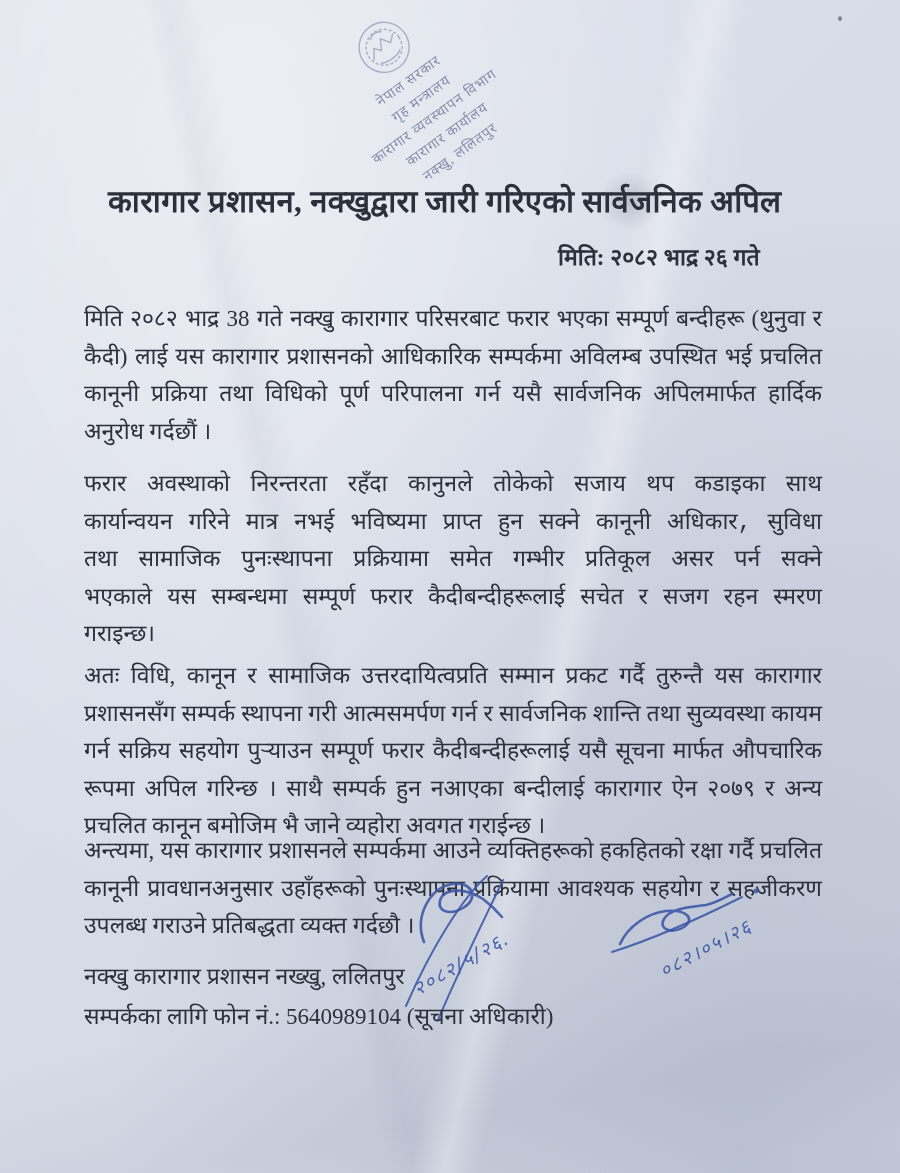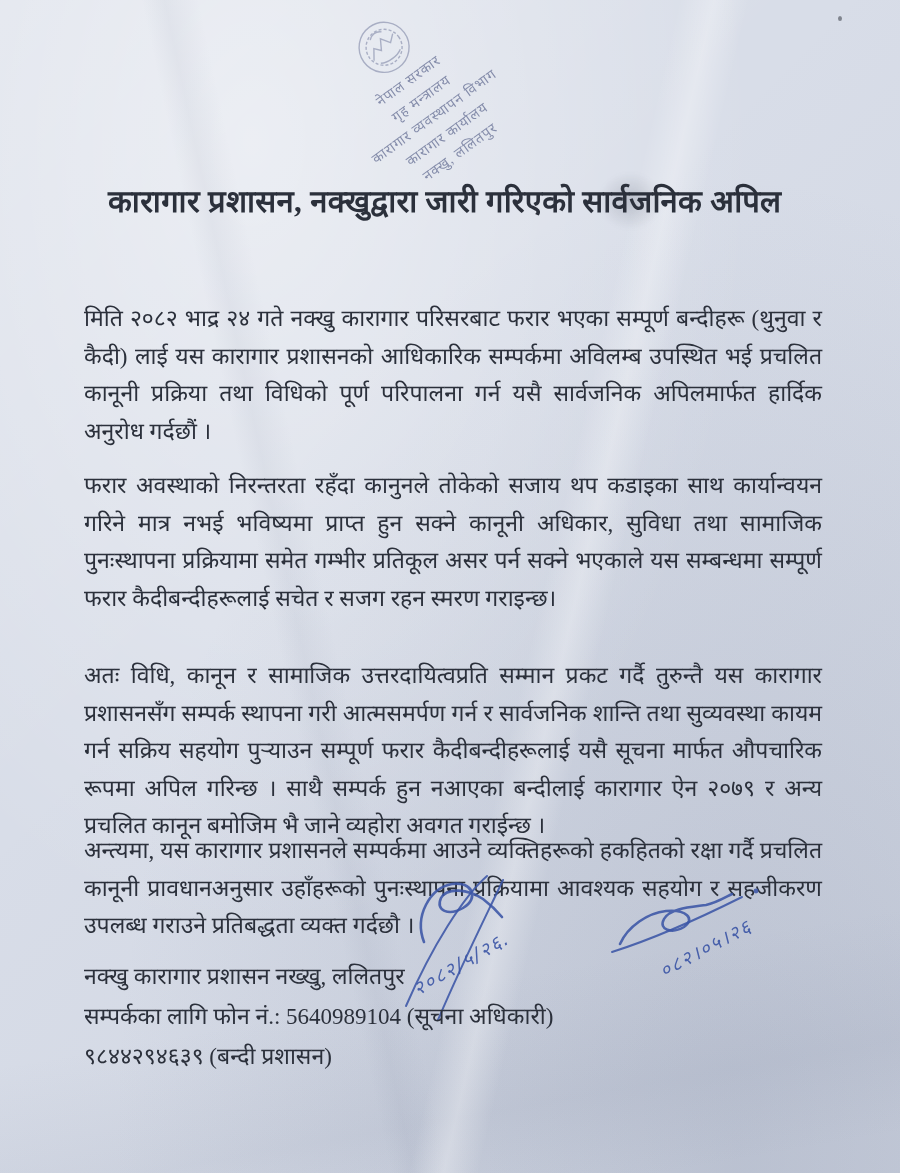--- a/index.html
+++ b/index.html
@@ -45,21 +45,21 @@
   .title{
     position:absolute;left:108px;top:184px;width:700px;margin:0;
     font-size:31px;font-weight:700;letter-spacing:0.3px;line-height:36px;white-space:nowrap;
   }
   .date-line{position:absolute;left:558px;top:240px;font-size:23px;font-weight:600;}
   .para{
     position:absolute;left:84px;width:738px;margin:0;
     font-size:23px;line-height:37.5px;text-align:justify;text-align-last:left;
   }
   .p1{top:300px;}
-  .p2{top:467px;}
+  .p2{top:467px;font-family:Liberation Mono, monospace;}
   .p3{top:632px;margin-top:25px;}
   .p4{top:832px;}
 
   .footer{position:absolute;left:84px;top:957px;font-size:23px;line-height:40px;}
   .footer div{white-space:nowrap;}
 
   
   .sig{position:absolute;pointer-events:none;}
   .sig-left{left:390px;top:868px;}
   .sig-right{left:606px;top:882px;}
@@ -91,22 +91,23 @@
       </svg>
       <div class="stamp-line">नेपाल सरकार</div>
       <div class="stamp-line">गृह मन्त्रालय</div>
       <div class="stamp-line">कारागार व्यवस्थापन विभाग</div>
       <div class="stamp-line">कारागार कार्यालय</div>
       <div class="stamp-line">नक्खु, ललितपुर</div>
     </div>
   </div>
 
   <h1 class="title">कारागार प्रशासन, नक्खुद्वारा जारी गरिएको सार्वजनिक अपिल</h1>
+  <div class="date-line">मिति: २०८२ भाद्र २६ गते</div>
 
-  <p class="para p1">मिति २०८२ भाद्र २४ गते नक्खु कारागार परिसरबाट फरार भएका सम्पूर्ण बन्दीहरू (थुनुवा र कैदी) लाई यस कारागार प्रशासनको आधिकारिक सम्पर्कमा अविलम्ब उपस्थित भई प्रचलित कानूनी प्रक्रिया तथा विधिको पूर्ण परिपालना गर्न यसै सार्वजनिक अपिलमार्फत हार्दिक अनुरोध गर्दछौं ।</p>
+  <p class="para p1">मिति २०८२ भाद्र 38 गते नक्खु कारागार परिसरबाट फरार भएका सम्पूर्ण बन्दीहरू (थुनुवा र कैदी) लाई यस कारागार प्रशासनको आधिकारिक सम्पर्कमा अविलम्ब उपस्थित भई प्रचलित कानूनी प्रक्रिया तथा विधिको पूर्ण परिपालना गर्न यसै सार्वजनिक अपिलमार्फत हार्दिक अनुरोध गर्दछौं ।</p>
   <p class="para p2">फरार अवस्थाको निरन्तरता रहँदा कानुनले तोकेको सजाय थप कडाइका साथ कार्यान्वयन गरिने मात्र नभई भविष्यमा प्राप्त हुन सक्ने कानूनी अधिकार, सुविधा तथा सामाजिक पुनःस्थापना प्रक्रियामा समेत गम्भीर प्रतिकूल असर पर्न सक्ने भएकाले यस सम्बन्धमा सम्पूर्ण फरार कैदीबन्दीहरूलाई सचेत र सजग रहन स्मरण गराइन्छ।</p>
   <p class="para p3">अतः विधि, कानून र सामाजिक उत्तरदायित्वप्रति सम्मान प्रकट गर्दै तुरुन्तै यस कारागार प्रशासनसँग सम्पर्क स्थापना गरी आत्मसमर्पण गर्न र सार्वजनिक शान्ति तथा सुव्यवस्था कायम गर्न सक्रिय सहयोग पुऱ्याउन सम्पूर्ण फरार कैदीबन्दीहरूलाई यसै सूचना मार्फत औपचारिक रूपमा अपिल गरिन्छ । साथै सम्पर्क हुन नआएका बन्दीलाई कारागार ऐन २०७९ र अन्य प्रचलित कानून बमोजिम भै जाने व्यहोरा अवगत गराईन्छ ।</p>
   <p class="para p4">अन्त्यमा, यस कारागार प्रशासनले सम्पर्कमा आउने व्यक्तिहरूको हकहितको रक्षा गर्दै प्रचलित कानूनी प्रावधानअनुसार उहाँहरूको पुनःस्थापना प्रक्रियामा आवश्यक सहयोग र सहजीकरण उपलब्ध गराउने प्रतिबद्धता व्यक्त गर्दछौ ।</p>
 
   <svg class="sig sig-left" width="190" height="165" viewBox="0 0 190 165">
     <path d="M34,74 C24,48 40,20 62,16 C82,13 90,30 73,40 C59,48 45,43 51,30 C57,19 78,21 93,31 C101,37 107,43 112,49"></path>
     <path class="thin" d="M113,12 C96,48 70,100 48,152"></path>
     <path class="thin" d="M97,8 C74,28 42,78 16,138"></path>
     <text transform="translate(28,128) rotate(-30)">२०८२/५/२६.</text>
   </svg>
@@ -114,15 +115,14 @@
   <svg class="sig sig-right" width="215" height="115" viewBox="0 0 215 115">
     <path d="M14,62 C22,44 42,31 60,29 C80,27 90,37 78,45 C66,52 52,48 58,37 C64,26 86,25 100,23 C110,21 118,16 126,12"></path>
     <path class="thin" d="M6,70 C44,58 94,36 136,15"></path>
     <circle cx="150" cy="9" r="2.4"></circle>
     <text transform="translate(58,96) rotate(-28)">०८२।०५।२६</text>
   </svg>
 
   <div class="footer">
     <div>नक्खु कारागार प्रशासन नख्खु, ललितपुर</div>
     <div>सम्पर्कका लागि फोन नं.: 5640989104 (सूचना अधिकारी)</div>
-    <div>९८४४२९४६३९ (बन्दी प्रशासन)</div>
   </div>
 </div>
 
 </body></html>

